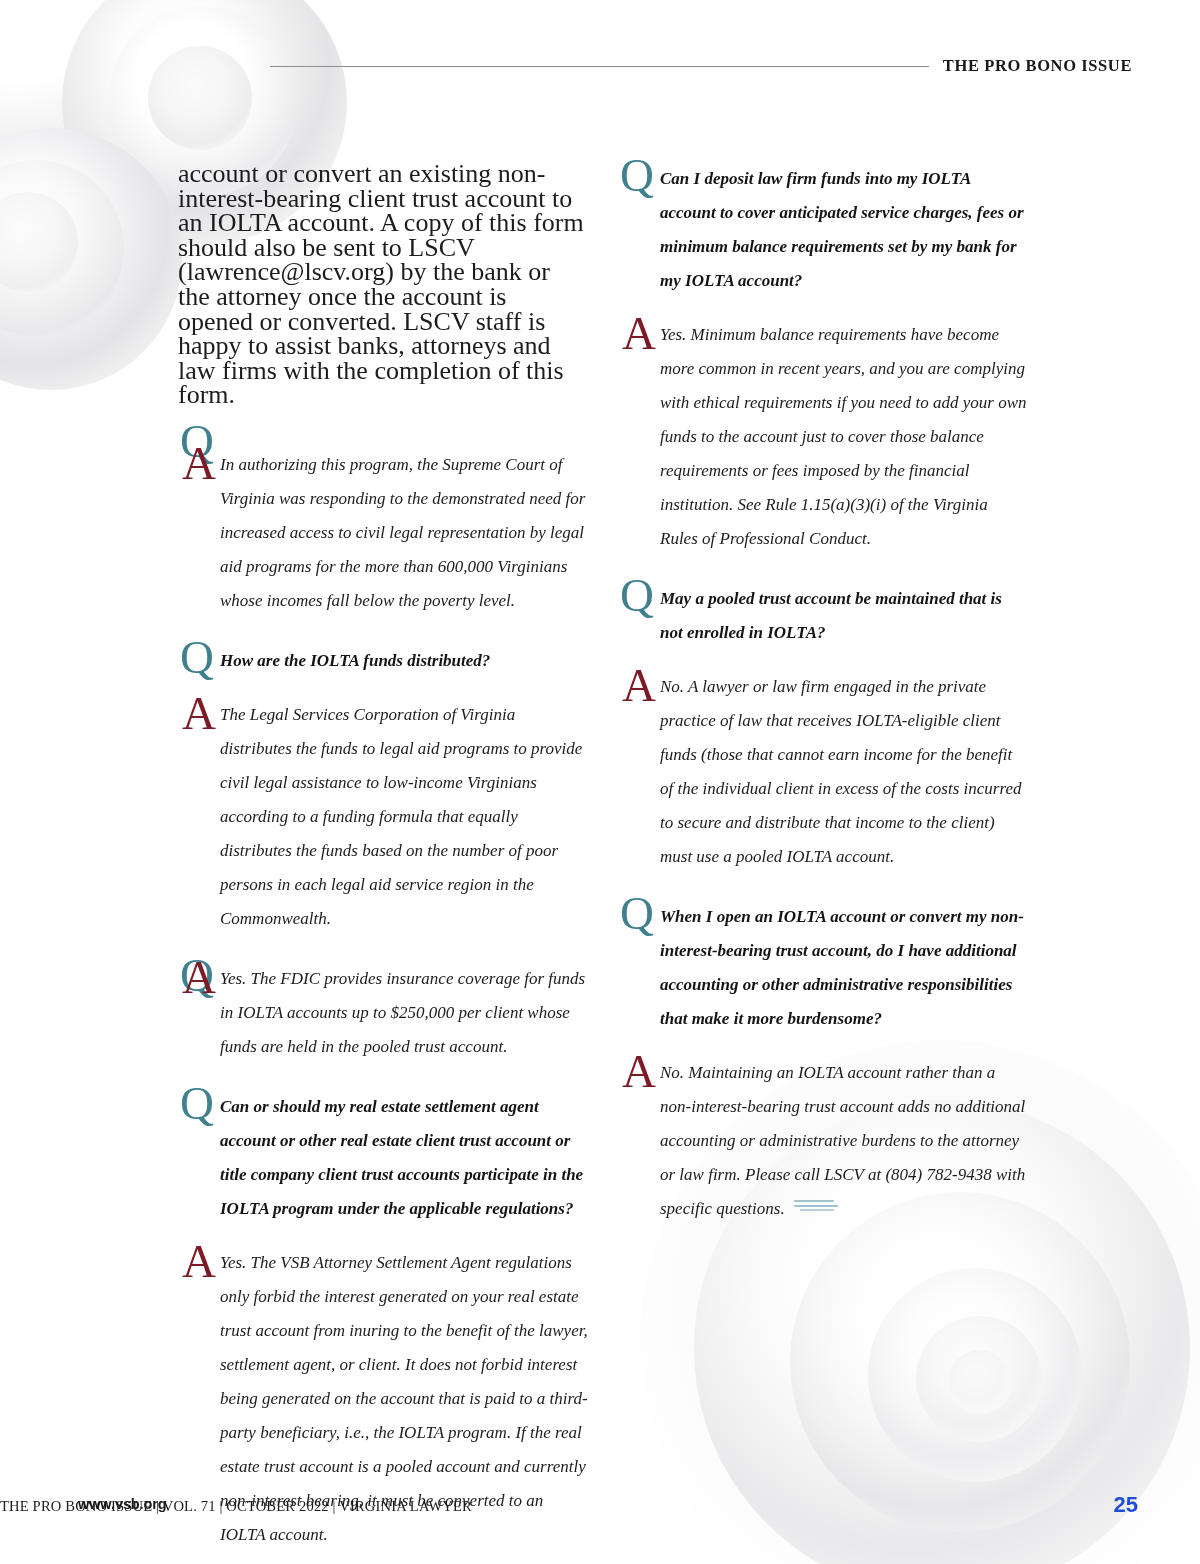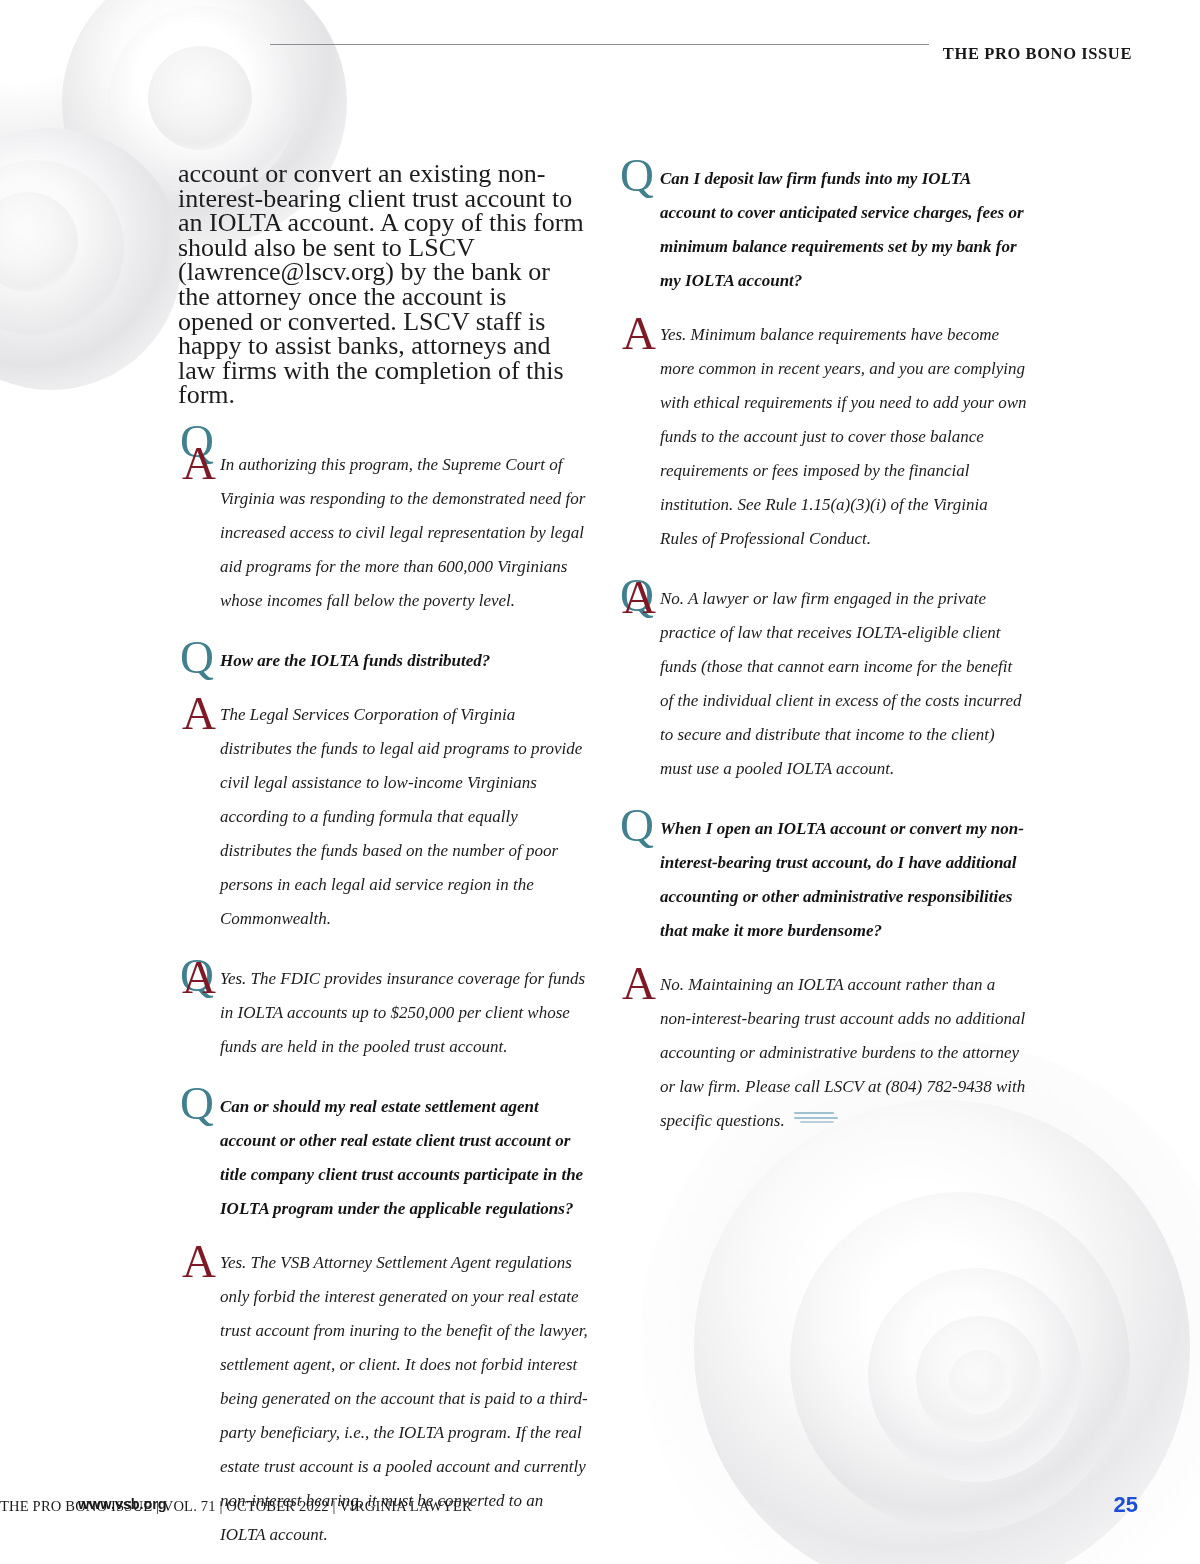--- a/index.html
+++ b/index.html
@@ -104,23 +104,23 @@
     left: -160px; top: -170px;
     width: 470px; height: 470px;
     background: radial-gradient(circle at 50% 46%, rgba(238,238,240,0.5) 0%, rgba(247,247,248,0.3) 58%, rgba(255,255,255,0) 80%);
   }
 
   
   .masthead {
     position: absolute;
     left: 270px;
     right: 68px;
-    top: 44px;
+    top: 56px;
     display: flex;
-    align-items: flex-start;
+    align-items: center;
     gap: 14px;
     z-index: 3;
   }
   .masthead-rule {
     flex: 1 1 auto;
     height: 0;
     border-top: 1.3px solid #8d8d8f;
   }
   .masthead-title {
     font-family: "Liberation Serif", "DejaVu Serif", serif;
@@ -339,20 +339,21 @@
         <div class="qa-text">Can I deposit law firm funds into my IOLTA account to cover anticipated service charges, fees or minimum balance requirements set by my bank for my IOLTA account?</div>
       </div>
 
       <div class="qa answer">
         <span class="qa-mark a">A</span>
         <div class="qa-text">Yes. Minimum balance requirements have become more common in recent years, and you are complying with ethical requirements if you need to add your own funds to the account just to cover those balance requirements or fees imposed by the financial institution. See Rule 1.15(a)(3)(i) of the Virginia Rules of Professional Conduct.</div>
       </div>
 
       <div class="qa question">
         <span class="qa-mark q">Q</span>
+        <div class="qa-text">May a pooled trust account be maintained that is not enrolled in IOLTA?</div>
       </div>
 
       <div class="qa answer">
         <span class="qa-mark a">A</span>
         <div class="qa-text">No. A lawyer or law firm engaged in the private practice of law that receives IOLTA-eligible client funds (those that cannot earn income for the benefit of the individual client in excess of the costs incurred to secure and distribute that income to the client) must use a pooled IOLTA account.</div>
       </div>
 
       <div class="qa question">
         <span class="qa-mark q">Q</span>
         <div class="qa-text">When I open an IOLTA account or convert my non-interest-bearing trust account, do I have additional accounting or other administrative responsibilities that make it more burdensome?</div>

